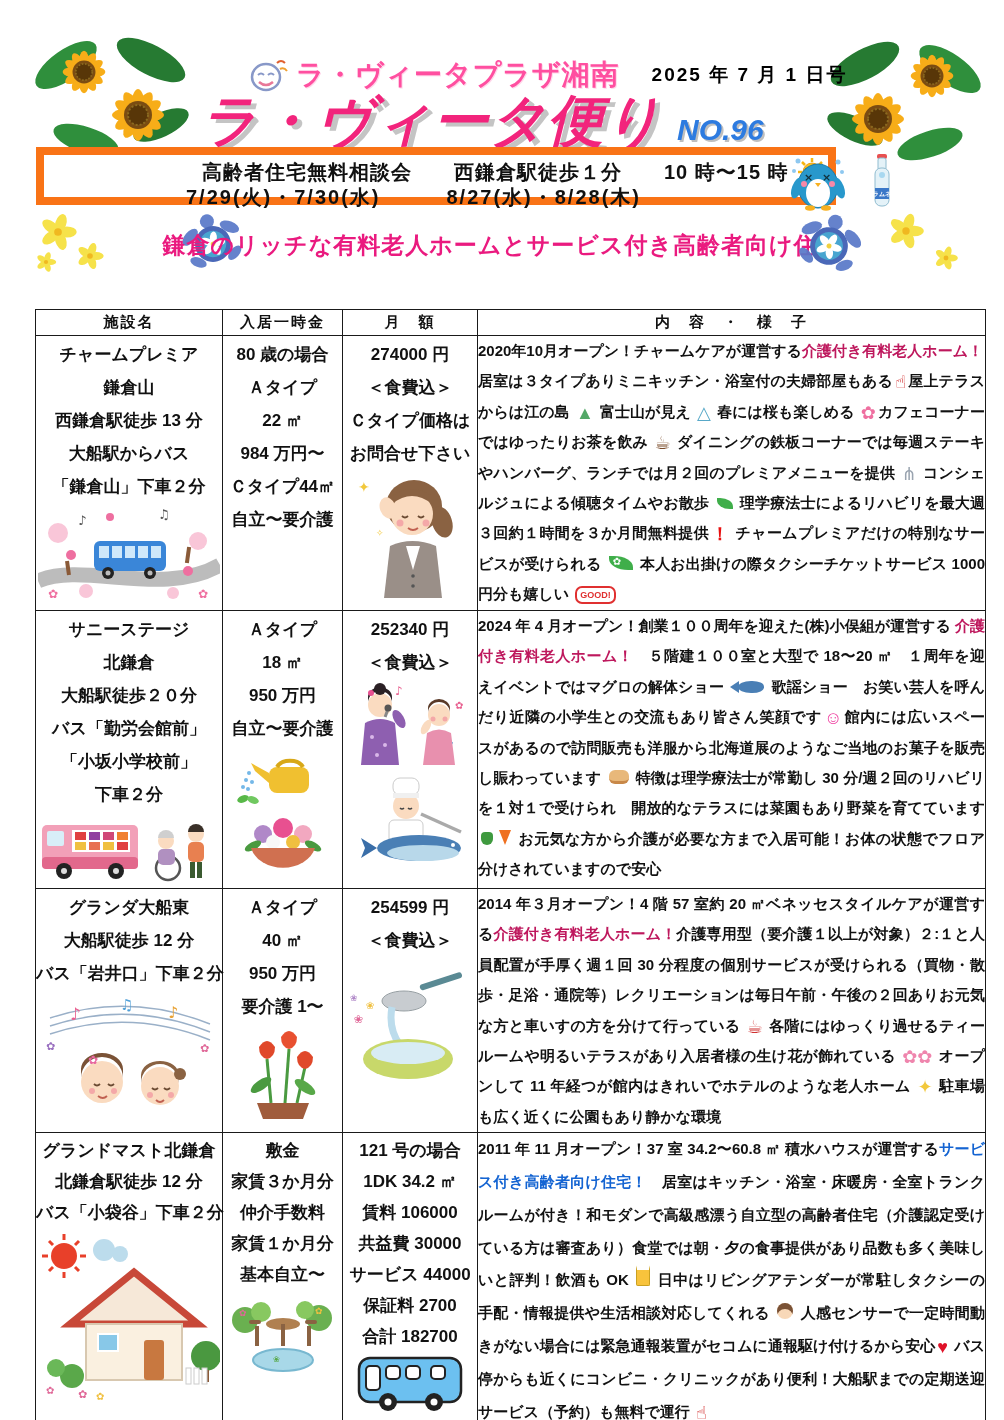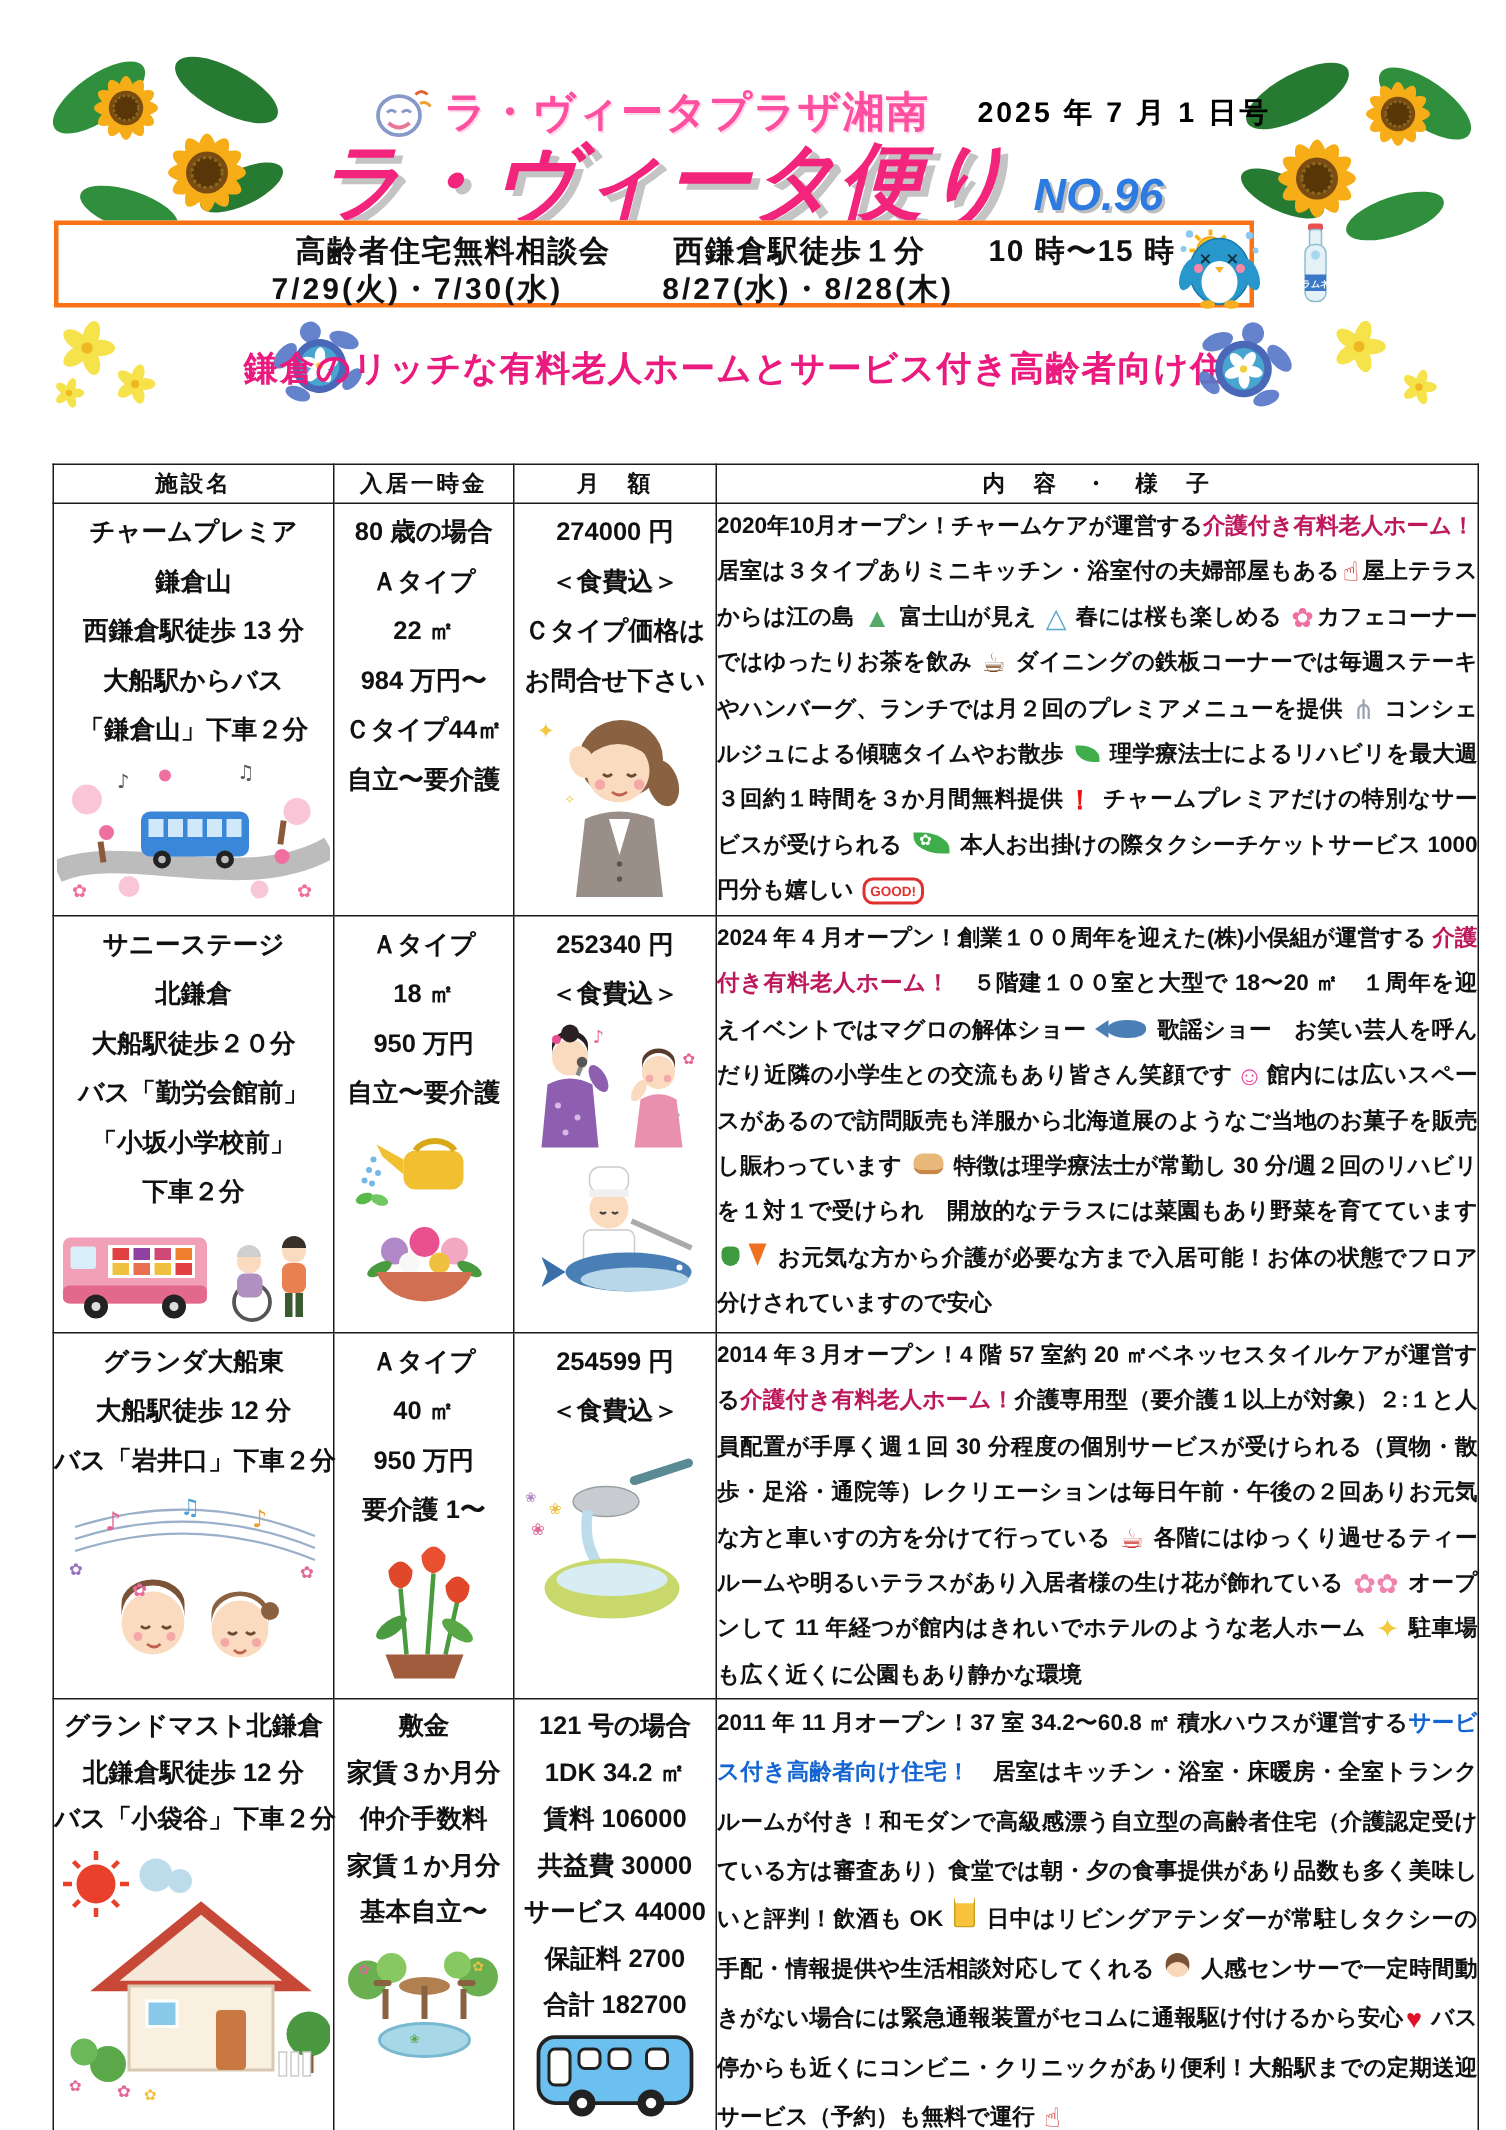--- a/index.html
+++ b/index.html
@@ -4,24 +4,24 @@
 <style>
   html,body{margin:0;padding:0;background:#fff;}
   body{width:1004px;height:1420px;position:relative;font-family:"Liberation Sans","DejaVu Sans",sans-serif;color:#111;overflow:hidden;}
   .page{position:absolute;inset:0;}
   
   .corner-left{position:absolute;left:26px;top:20px;}
   .corner-right{position:absolute;right:14px;top:24px;transform:scaleX(-1);}
   .org-line{position:absolute;left:248px;top:56px;display:flex;align-items:center;gap:8px;}
   .org-name{font-size:28px;font-weight:bold;color:#ff4fa0;letter-spacing:1px;text-shadow:1px 1px 0 #ffd8ea;}
   .issue-date{font-size:19px;font-weight:bold;color:#000;margin-left:24px;letter-spacing:2px;}
-  .title-line{position:absolute;left:212px;top:84px;white-space:nowrap;}
+  .title-line{position:absolute;left:200px;top:84px;white-space:nowrap;}
   .nl-title{font-size:56px;font-style:italic;font-weight:bold;color:#f2247c;letter-spacing:1px;text-shadow:5px 4px 0 #c4c4c4;}
   .issue-no{font-size:30px;font-weight:bold;font-style:italic;color:#2d7be0;text-shadow:2px 2px 0 #bfbfbf;margin-left:10px;}
-  .info-box{position:absolute;left:36px;top:147px;width:800px;height:58px;border:3px solid #f97316;box-sizing:border-box;font-weight:bold;font-size:20px;background:#fff;}
+  .info-box{position:absolute;left:36px;top:147px;width:800px;height:58px;border:8px solid #f97316;box-sizing:border-box;font-weight:bold;font-size:20px;background:#fff;}
   .info-l1{position:absolute;left:158px;top:2px;display:flex;align-items:center;gap:8px;letter-spacing:1px;}
   .info-l2{position:absolute;left:142px;top:29px;letter-spacing:2px;}
   .pengu{position:absolute;left:746px;top:-2px;}
   .ramu{position:absolute;left:824px;top:-3px;}
   
   .banner{position:absolute;left:28px;top:206px;width:948px;height:76px;}
   .banner-cluster-l{position:absolute;left:0;top:2px;}
   .banner-cluster-r{position:absolute;right:0;top:0px;}
   .banner-text{position:absolute;left:50%;top:24px;transform:translateX(-50%);font-size:23px;font-weight:900;color:#ea1a7f;letter-spacing:1px;white-space:nowrap;}
   

